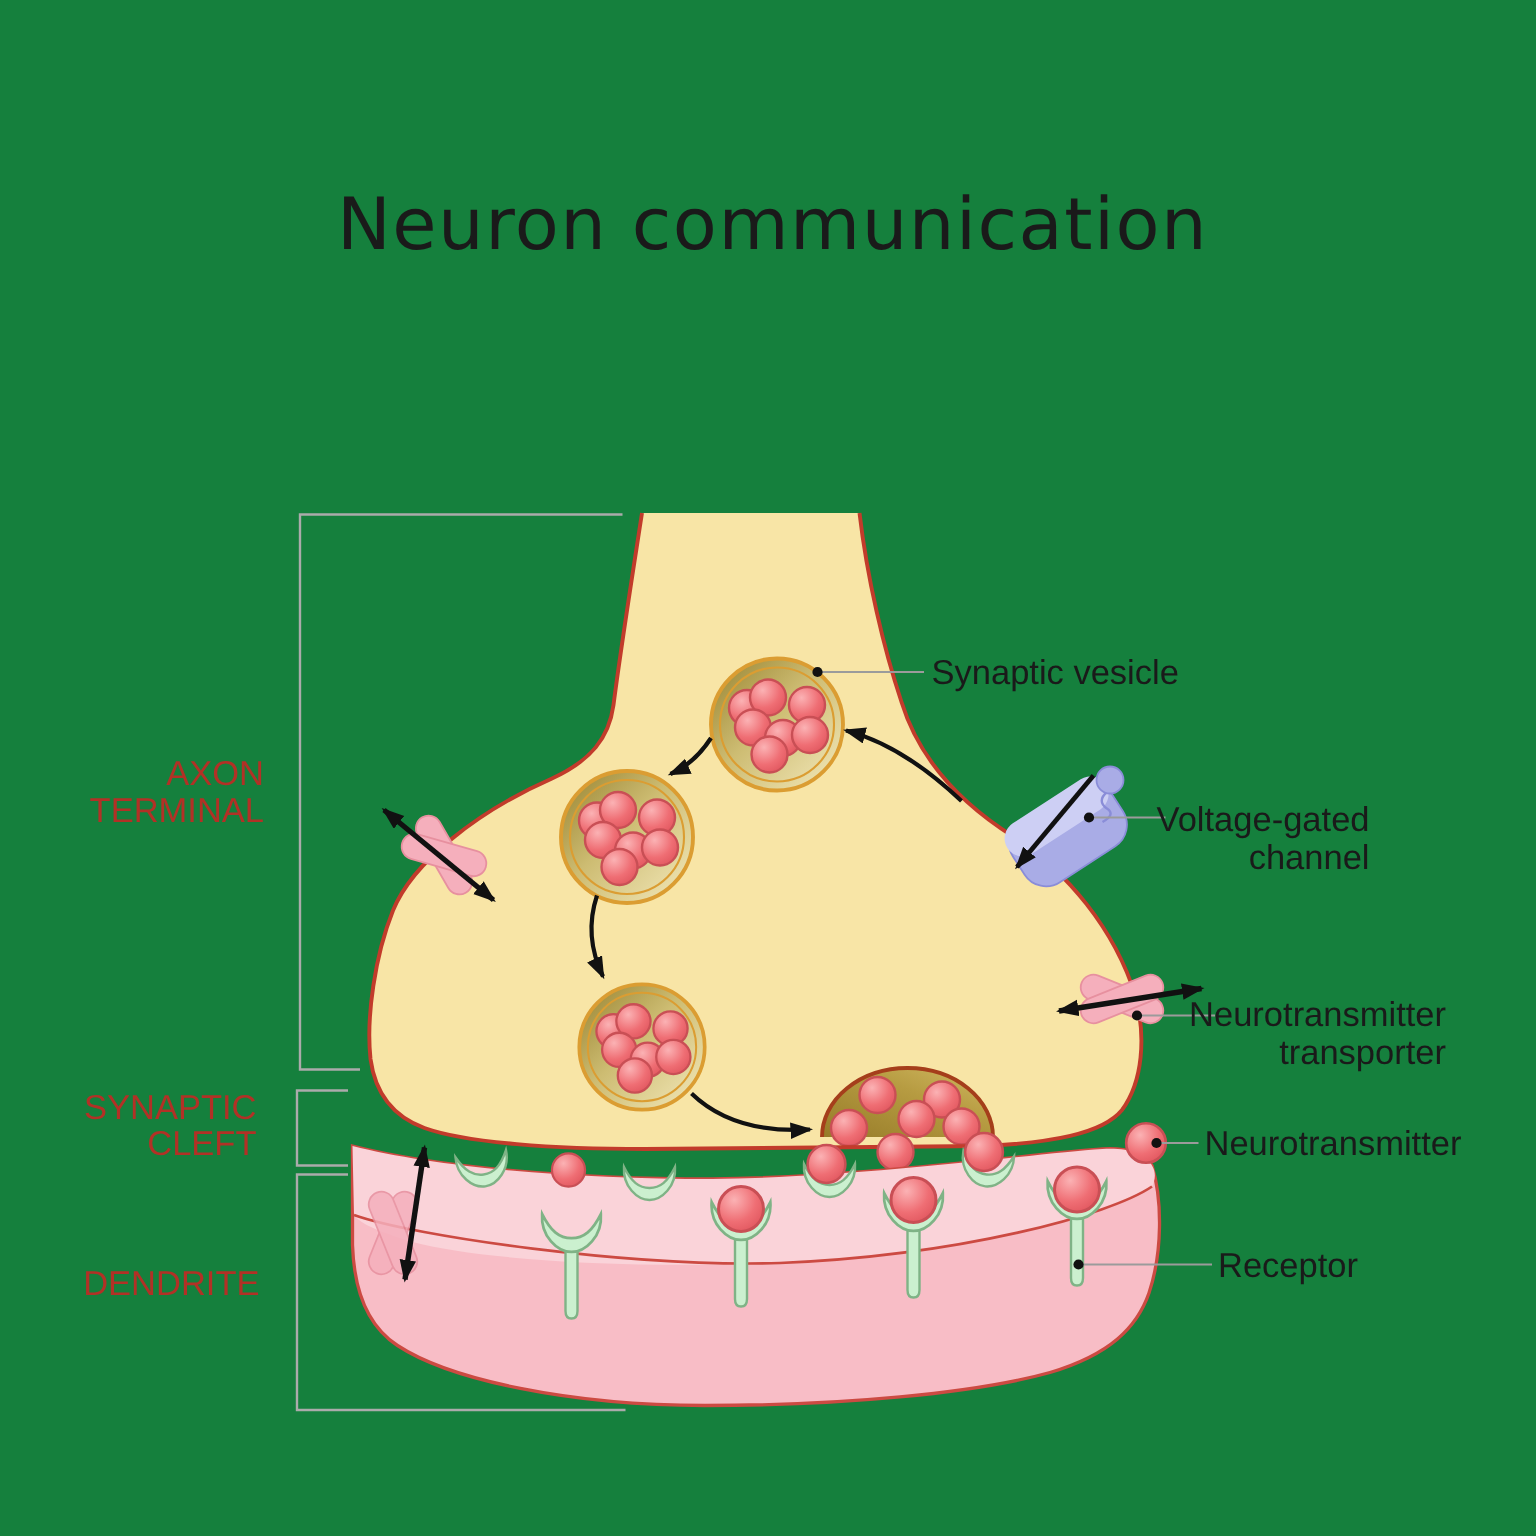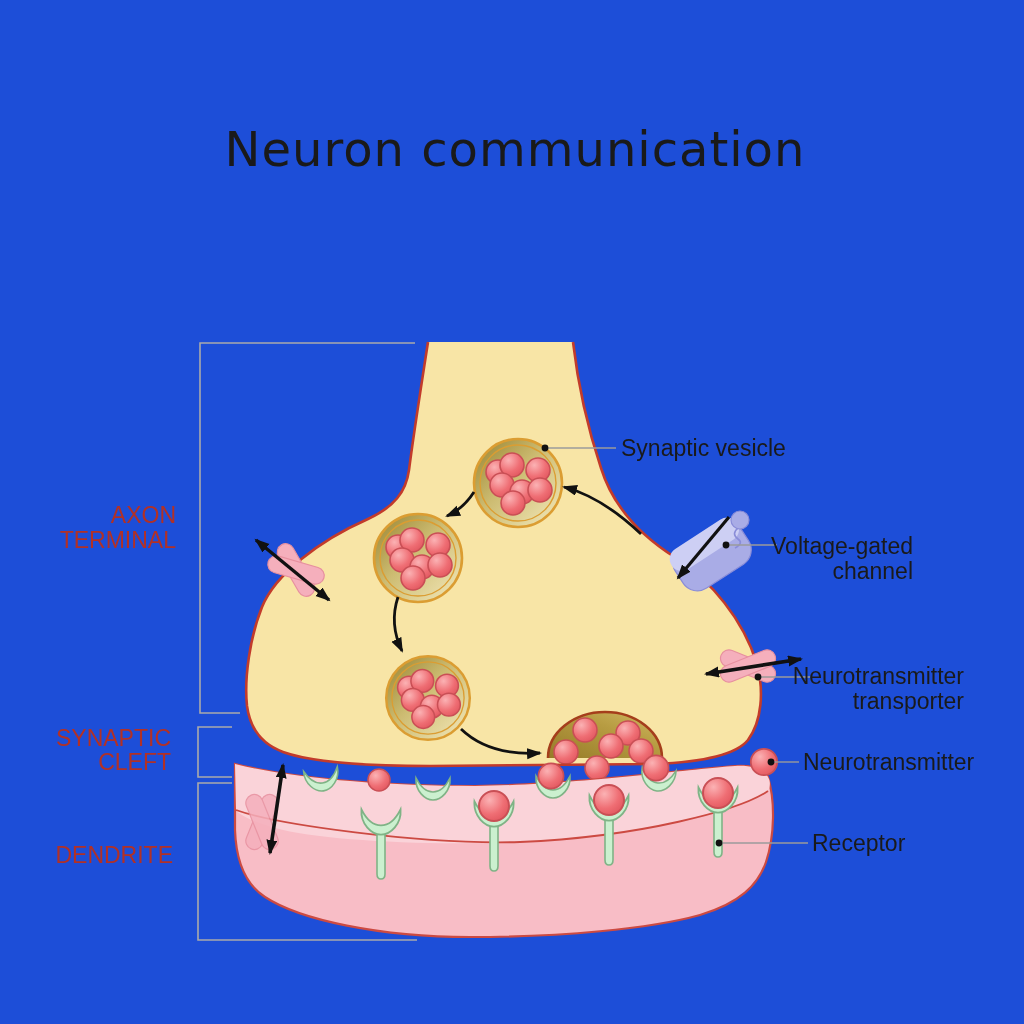--- a/index.html
+++ b/index.html
@@ -1,16 +1,16 @@
 <!DOCTYPE html>
 <html><head>
 <meta charset="utf-8">
 <style>
   html,body{margin:0;padding:0;background:#fff;}
-  .stage{position:relative;width:1024px;height:1024px;background:#1d4ed8;overflow:hidden;
+  .stage{position:relative;width:1024px;height:1024px;background:#15803d;overflow:hidden;
          font-family:"Liberation Sans", sans-serif;}
   svg{display:block;}
   text{user-select:none;}
   .title{font-family:"DejaVu Sans", sans-serif;font-weight:500;letter-spacing:1px;}
   .side-label{font-family:"Liberation Sans", sans-serif;font-size:23px;}
   .callout{font-family:"Liberation Sans", sans-serif;font-size:23px;}
 </style>
 </head>
 <body>
 

